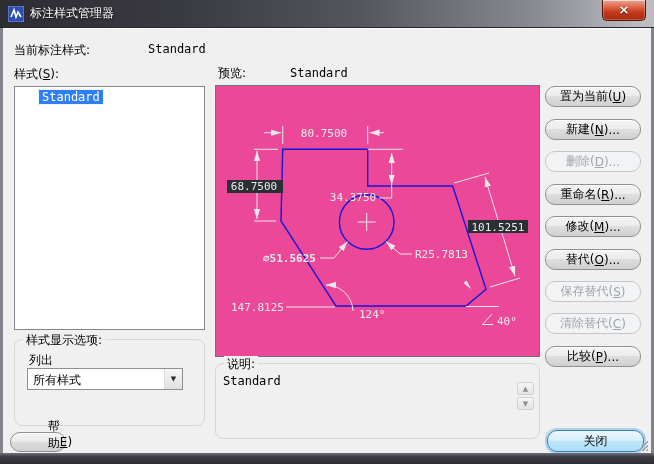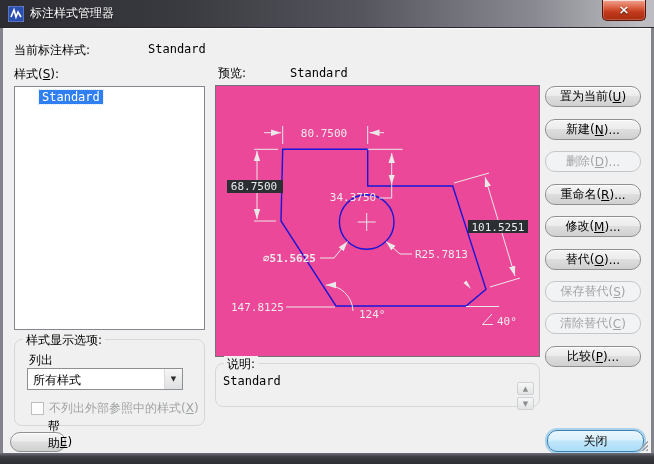--- a/index.html
+++ b/index.html
@@ -174,27 +174,23 @@
       </svg>
     </div>
 
     <div class="groupbox" style="left:11px;top:310px;width:191px;height:87px;">
       <span class="legend">样式显示选项:</span>
       <span class="lbl" style="left:14px;top:12px;">列出</span>
       <div class="combo">
         <span class="val">所有样式</span>
         <span class="arrow">▼</span>
       </div>
-      <div class="cbrow">
-        <span class="cb"></span>
-        <span class="cb-label">不列出外部参照中的样式(<u>X</u>)</span>
-      </div>
-    </div>
-
-    <div class="groupbox" style="left:212px;top:334px;width:325px;height:44px;">
+    </div>
+
+    <div class="groupbox" style="left:212px;top:334px;width:325px;height:76px;">
       <span class="legend">说明:</span>
       <span class="lbl mono" style="left:7px;top:10px;">Standard</span>
       <div class="scrollbtn" style="top:18px;">
         <span>▲</span>
       </div>
       <div class="scrollbtn" style="top:33px;">
         <span>▼</span>
       </div>
     </div>
 

